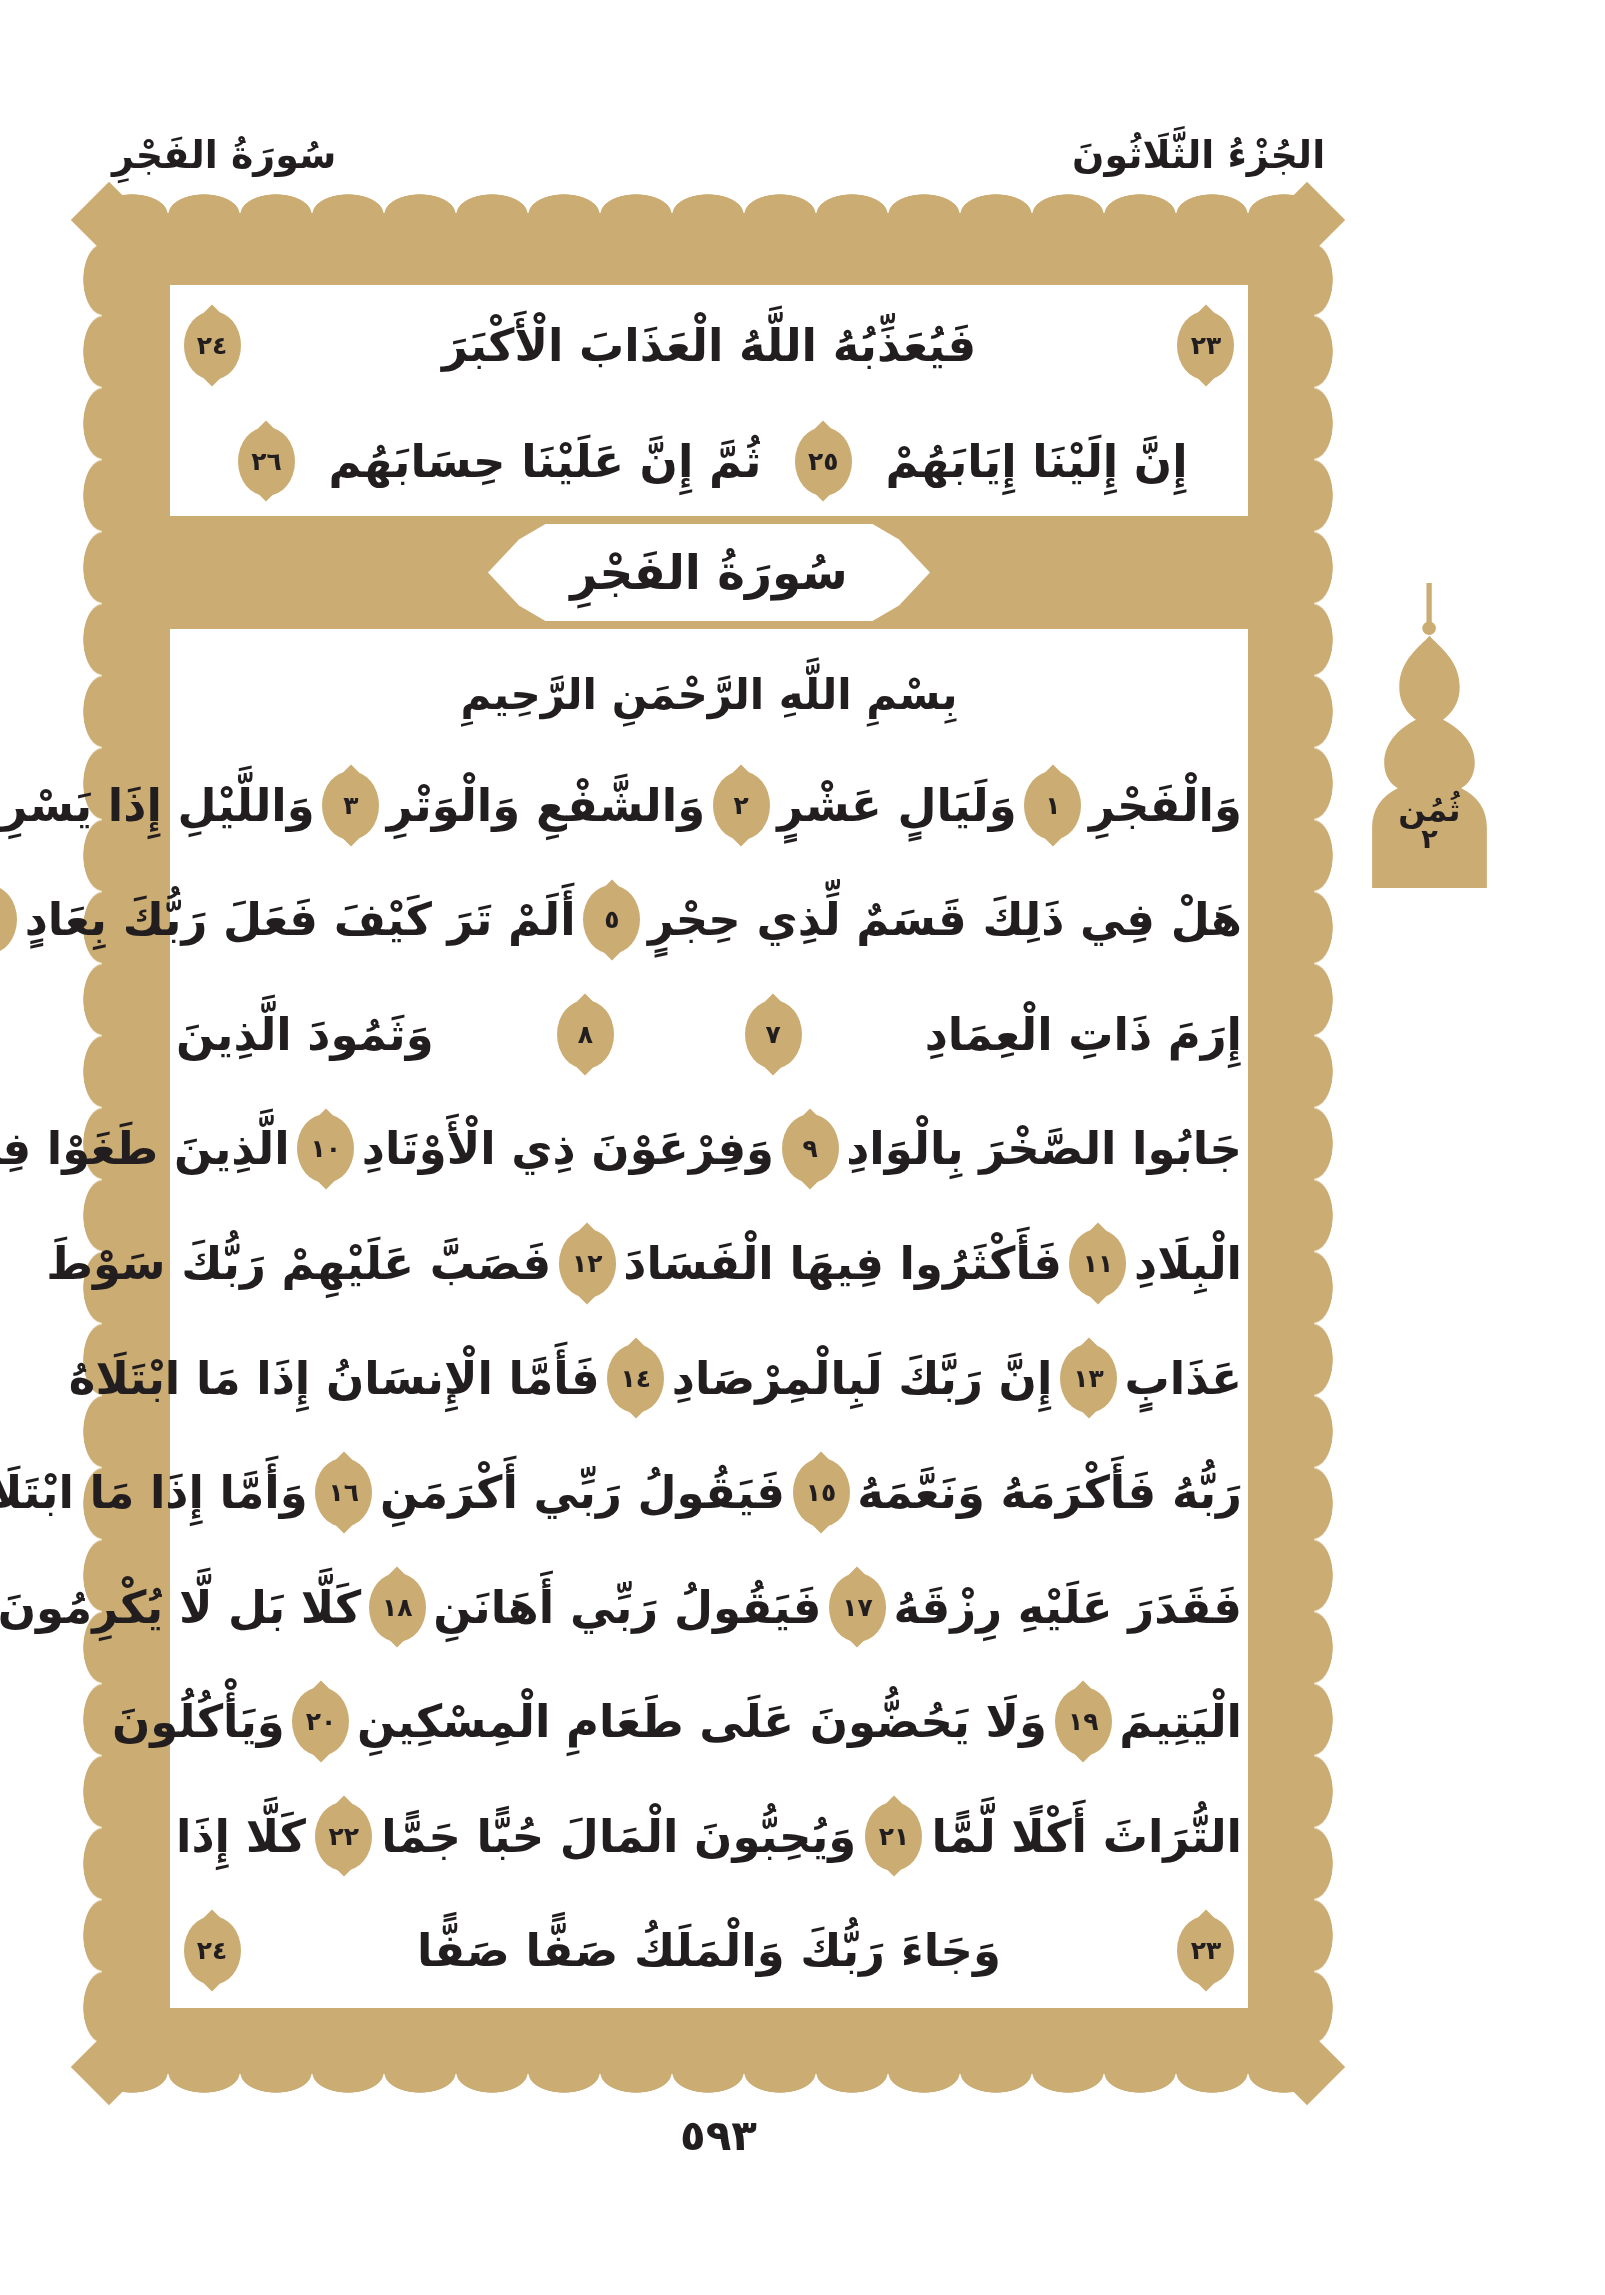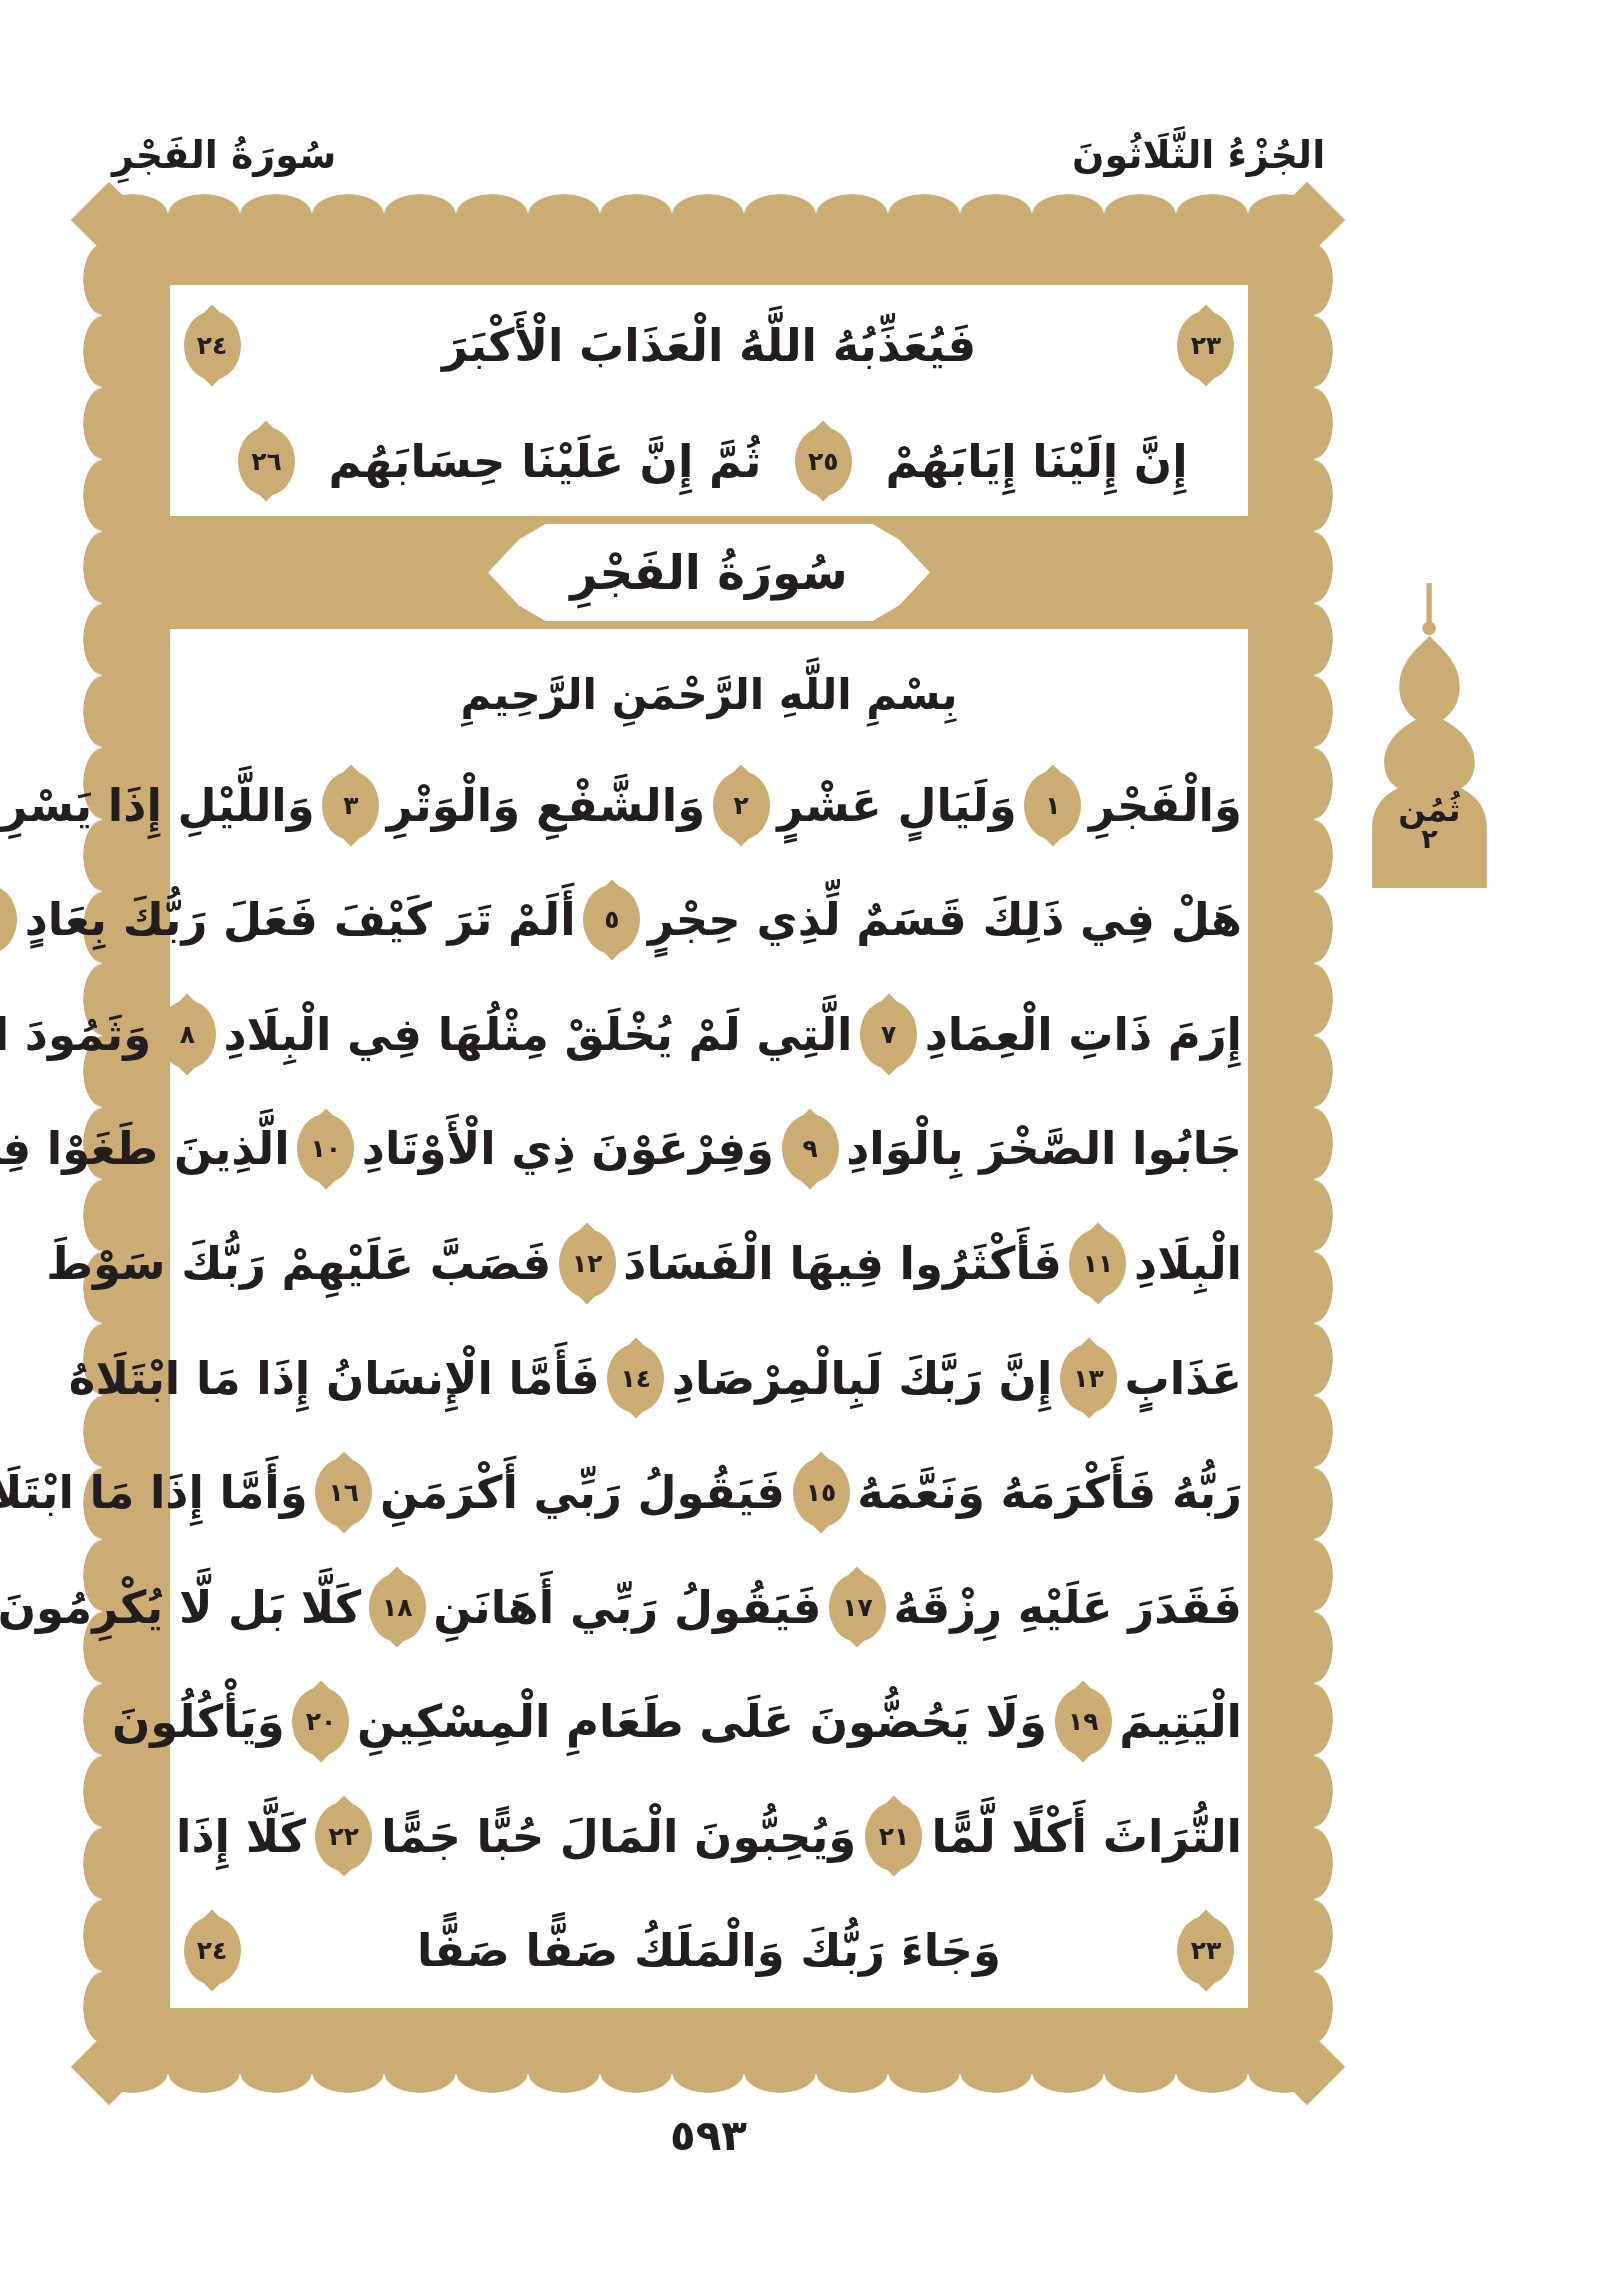--- a/index.html
+++ b/index.html
@@ -67,21 +67,21 @@
 
   
   #thumn { position:absolute; left:1354px; top:583px; width:151px; height:305px; }
   #thumn svg { position:absolute; inset:0; }
   #thumn .lbl { position:absolute; width:100%; text-align:center; direction:rtl;
                 font-weight:bold; color:var(--ink); }
   #thumn-word { top:208px; font-size:32px; }
   #thumn-num  { top:240px; font-size:27px; }
 
   
-  #page-num { position:absolute; left:0; top:2111px; width:1417px; text-align:center;
+  #page-num { position:absolute; left:10px; top:2111px; width:1417px; text-align:center;
               font-size:42px; font-weight:bold; }
 </style>
 </head>
 <body>
 
 <div id="hdr-left" class="hdr">سُورَةُ الفَجْرِ</div>
 <div id="hdr-right" class="hdr">الجُزْءُ الثَّلَاثُونَ</div>
 
 <div id="frame-band">
   <div class="scallop sc-top"></div>
@@ -125,21 +125,20 @@
         <span class="ayah">٣</span>
         <span class="txt">وَاللَّيْلِ إِذَا يَسْرِ</span>
       </div><div class="qline row-verse j">
         <span class="txt">هَلْ فِي ذَلِكَ قَسَمٌ لِّذِي حِجْرٍ</span>
         <span class="ayah">٥</span>
         <span class="txt">أَلَمْ تَرَ كَيْفَ فَعَلَ رَبُّكَ بِعَادٍ</span>
         <span class="ayah">٦</span>
       </div><div class="qline row-verse j">
         <span class="txt">إِرَمَ ذَاتِ الْعِمَادِ</span>
         <span class="ayah">٧</span>
-        <span class="txt">الَّتِي لَمْ يُخْلَقْ مِثْلُهَا فِي الْبِلَادِ</span>
         <span class="ayah">٨</span>
         <span class="txt">وَثَمُودَ الَّذِينَ</span>
       </div><div class="qline row-verse j">
         <span class="txt">جَابُوا الصَّخْرَ بِالْوَادِ</span>
         <span class="ayah">٩</span>
         <span class="txt">وَفِرْعَوْنَ ذِي الْأَوْتَادِ</span>
         <span class="ayah">١٠</span>
         <span class="txt">الَّذِينَ طَغَوْا فِي</span>
       </div><div class="qline row-verse j">
         <span class="txt">الْبِلَادِ</span>

